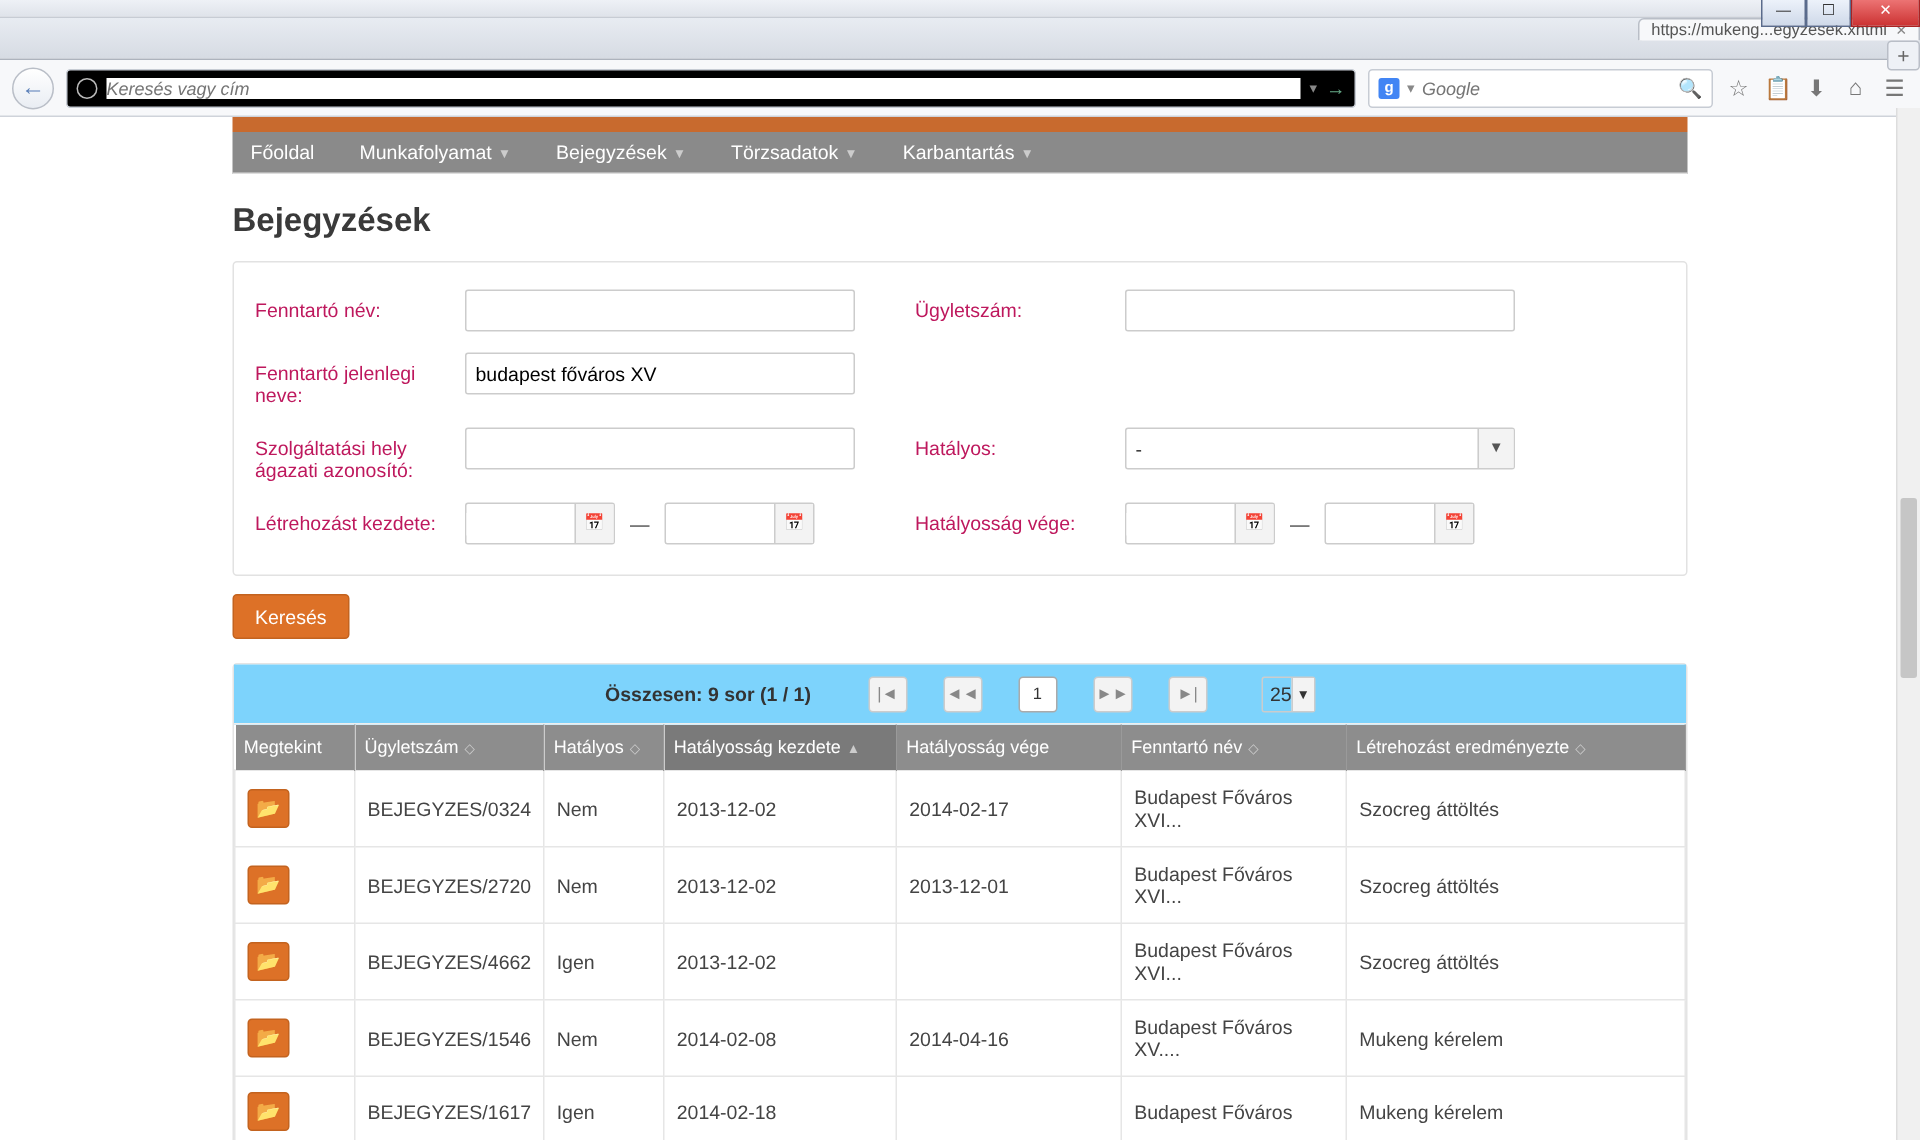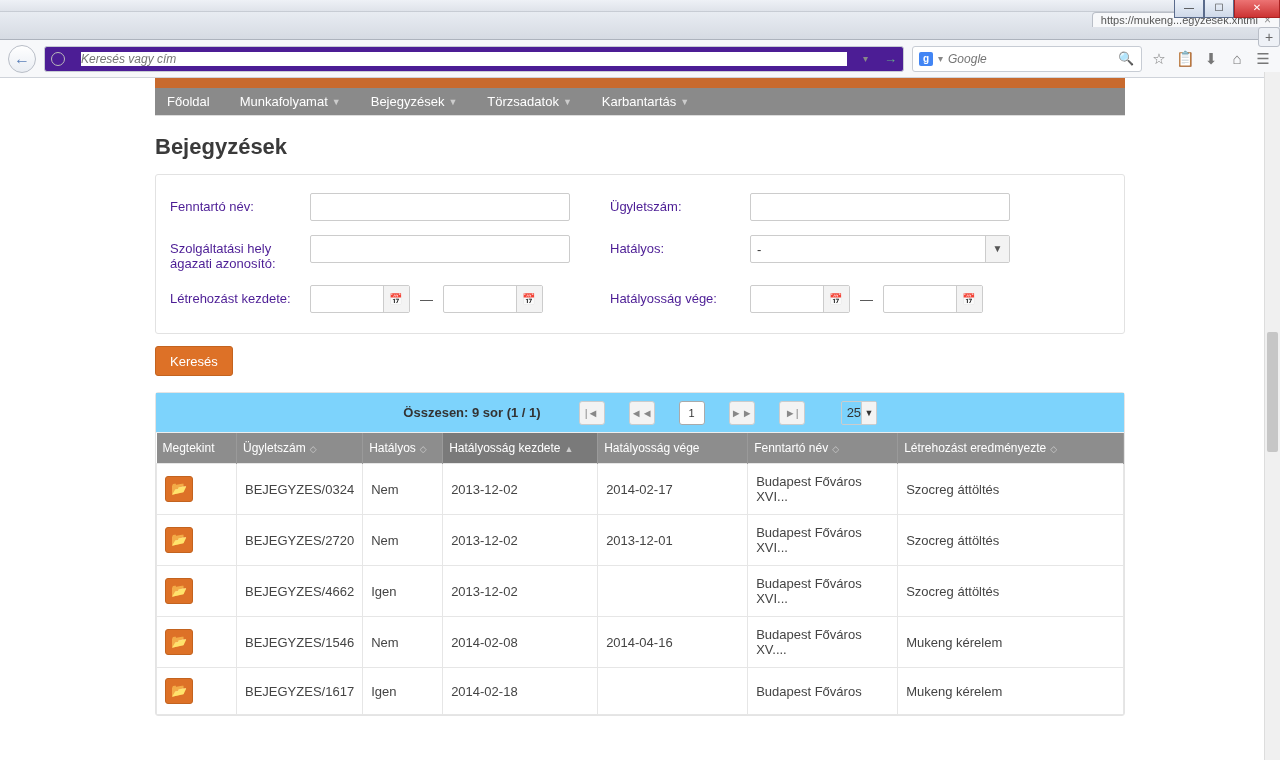--- a/index.html
+++ b/index.html
@@ -9,21 +9,21 @@
   .titlebar { height: 12px; background: linear-gradient(#eef1f6,#dfe3ea); border-bottom:1px solid #c7ccd4; position: relative; }
   .winbtns { position: absolute; right: 0; top: -2px; display:flex; }
   .winbtn { width: 30px; height: 20px; border:1px solid #5a6b8c; font-size:10px; text-align:center; line-height:18px; background: linear-gradient(#eef3fb,#cfd9e9); }
   .winbtn.close { background: linear-gradient(#e77,#c33); color:#fff; border-color:#a22; width:46px; }
   .tabbar { height: 28px; background: linear-gradient(#e8ecf2,#d6dbe3); display:flex; align-items:flex-end; padding-left:8px; border-bottom:1px solid #adb3bd;flex-direction:column; }
   .tab { height:24px; background:#f7f8fa; border:1px solid #b9bec7; border-bottom:none; border-radius:4px 4px 0 0; padding:0 8px; display:flex; align-items:center; gap:6px; font-size:11px; color:#555; max-width:210px; }
   .tab .x { color:#888; font-size:12px; cursor:pointer; }
   .newtab { width:22px; height:20px; margin-left:6px; border:1px solid #b9bec7; border-radius:3px; background:#eef1f6; text-align:center; line-height:18px; color:#666; font-size:14px; }
   .navbar { height:38px; background:#f7f8fa; border-bottom:1px solid #cfd3da; display:flex; align-items:center; padding:0 8px; gap:8px; }
   .backbtn { width:28px; height:28px; border:1px solid #b9bec7; border-radius:14px; background:linear-gradient(#fff,#e9edf3); display:flex; align-items:center; justify-content:center; color:#5a7fb8; font-size:16px; cursor:pointer; }
-  .urlbox { flex:1; height:26px; border:1px solid #c7ccd4; border-radius:3px; background:#4c1d95; display:flex; align-items:center; padding:0 6px; gap:16px; }
+  .urlbox { flex:1; height:26px; border:1px solid #c7ccd4; border-radius:3px; background:#000000; display:flex; align-items:center; padding:0 6px; gap:6px; }
   .urlbox .globe { width:14px; height:14px; border:1px solid #bbb; border-radius:50%; }
   .urlbox input { flex:1; border:none; outline:none; font-style:italic; color:#999; font-size:12px; }
   .urlbox .drop { color:#888; font-size:10px; }
   .urlbox .go { color:#6a8; font-size:13px; }
   .searchbox { width:230px; height:26px; border:1px solid #c7ccd4; border-radius:3px; background:#fff; display:flex; align-items:center; padding:0 6px; gap:5px; }
   .searchbox .g { width:14px; height:14px; background:#4285f4; color:#fff; font-size:10px; font-weight:bold; text-align:center; line-height:14px; border-radius:2px; }
   .searchbox .d { color:#888; font-size:10px; }
   .searchbox input { flex:1; border:none; outline:none; font-style:italic; color:#999; font-size:12px; }
   .searchbox .mag { color:#888; }
   .chromeicon { width:18px; color:#777; text-align:center; font-size:15px; cursor:pointer; }
@@ -33,21 +33,21 @@
   .orangebar { height:10px; background:#c86a2e; }
   .menubar { background:#8a8a8a; color:#fff; height:28px; display:flex; align-items:center; gap:30px; padding:0 12px; font-size:13px; border-bottom:1px solid #ddd; }
   .menubar .mi { display:flex; align-items:center; gap:4px; cursor:pointer; }
   .menubar .cd { font-size:9px; color:#ccc; }
   h1.pagetitle { font-size:22px; font-weight:bold; color:#3a3a3a; margin:18px 0 14px 0; }
 
   .filterbox { border:1px solid #e2e2e2; border-radius:3px; padding:18px 14px 20px 14px; }
   .frow { display:flex; margin-bottom:14px; }
   .fcell { display:flex; align-items:flex-start; }
   .fcell.left { width:440px; }
-  .flabel { width:140px; padding-top:6px; color:#4c1d95; font-size:13px; }
+  .flabel { width:140px; padding-top:6px; color:#be185d; font-size:13px; }
   .finput { width:260px; height:28px; border:1px solid #ccc; border-radius:2px; padding:0 6px; font-size:13px; }
   .fselect { width:260px; height:28px; border:1px solid #ccc; border-radius:2px; background:#fff; display:flex; align-items:center; justify-content:space-between; padding:0 0 0 6px; }
   .fselect .sd { width:24px; height:26px; border-left:1px solid #ccc; text-align:center; line-height:26px; color:#555; font-size:10px; background:#f3f3f3; }
   .dateinput { width:100px; height:28px; border:1px solid #ccc; border-radius:2px; display:flex; align-items:center; }
   .dateinput input { flex:1; border:none; outline:none; padding:0 4px; width:60px; }
   .dateinput .cal { width:26px; height:26px; border-left:1px solid #ccc; text-align:center; line-height:26px; font-size:11px; background:#f3f3f3; cursor:pointer; }
   .dash { margin:0 10px; color:#444; }
 
   .searchbtn { margin-top:12px; height:30px; padding:0 14px; background:#dd7127; color:#fff; border:1px solid #c3631f; border-radius:3px; font-size:13px; cursor:pointer; }
 
@@ -135,20 +135,26 @@
 
   <div class="filterbox">
     <div class="frow">
       <div class="fcell left">
         <div class="flabel">Fenntartó név:</div>
         <input class="finput" style="">
       </div>
       <div class="fcell">
         <div class="flabel">Ügyletszám:</div>
         <input class="finput" style="">
+      </div>
+    </div>
+    <div class="frow">
+      <div class="fcell left">
+        <div class="flabel">Fenntartó jelenlegi neve:</div>
+        <input class="finput" value="budapest főváros XV" style="">
       </div>
     </div>
     <div class="frow">
       <div class="fcell left">
         <div class="flabel">Szolgáltatási hely ágazati azonosító:</div>
         <input class="finput" style="">
       </div>
       <div class="fcell">
         <div class="flabel">Hatályos:</div>
         <div class="fselect">

